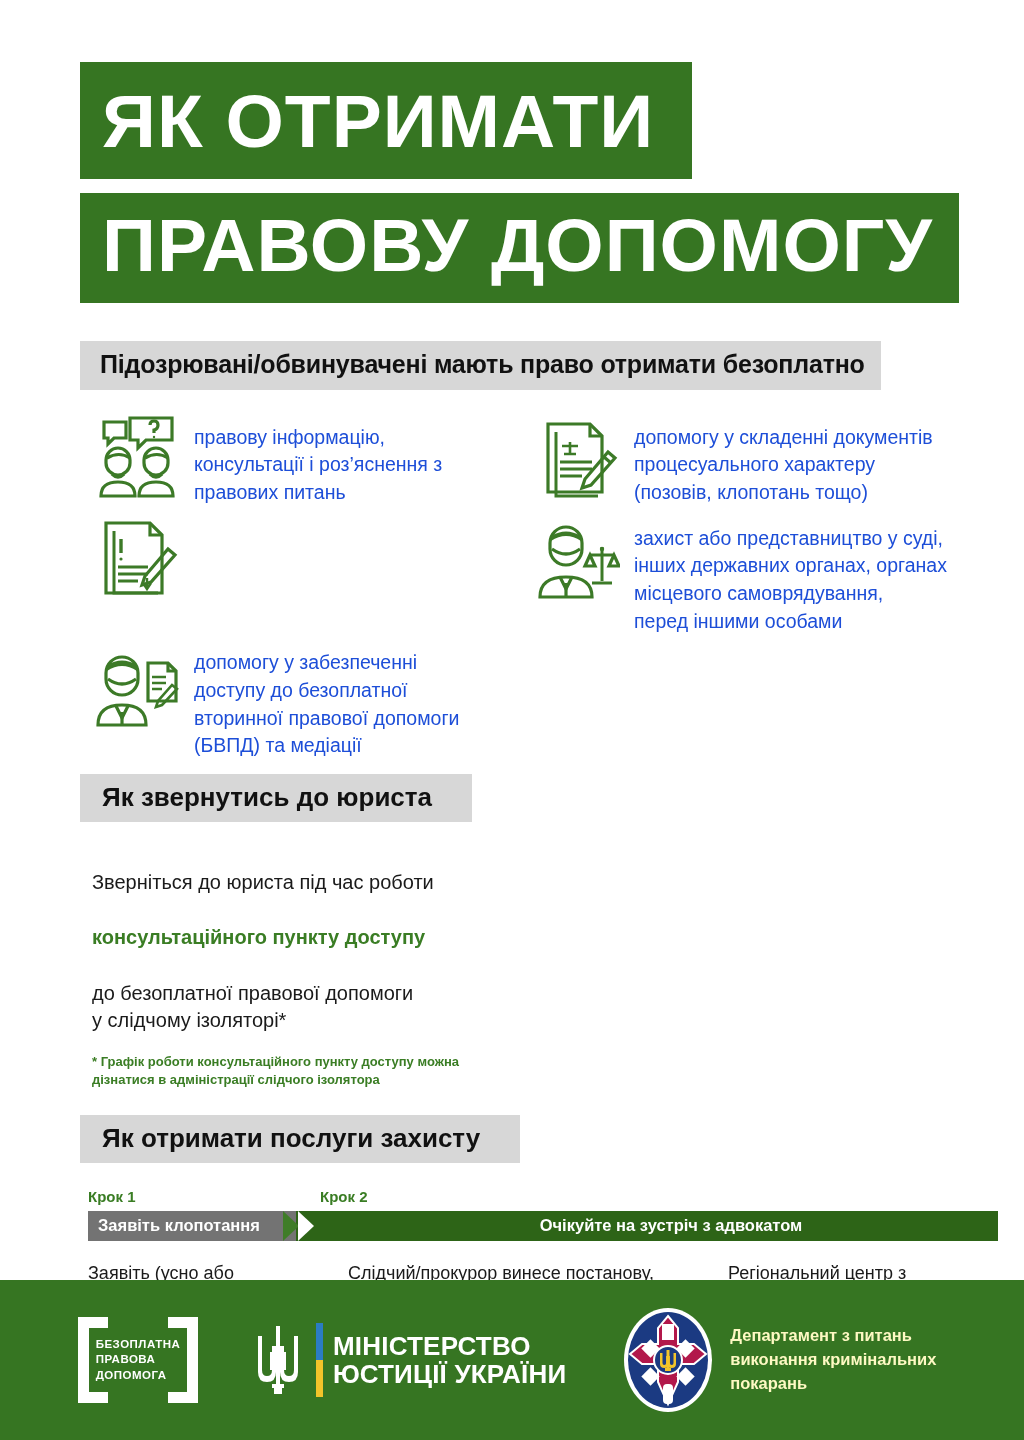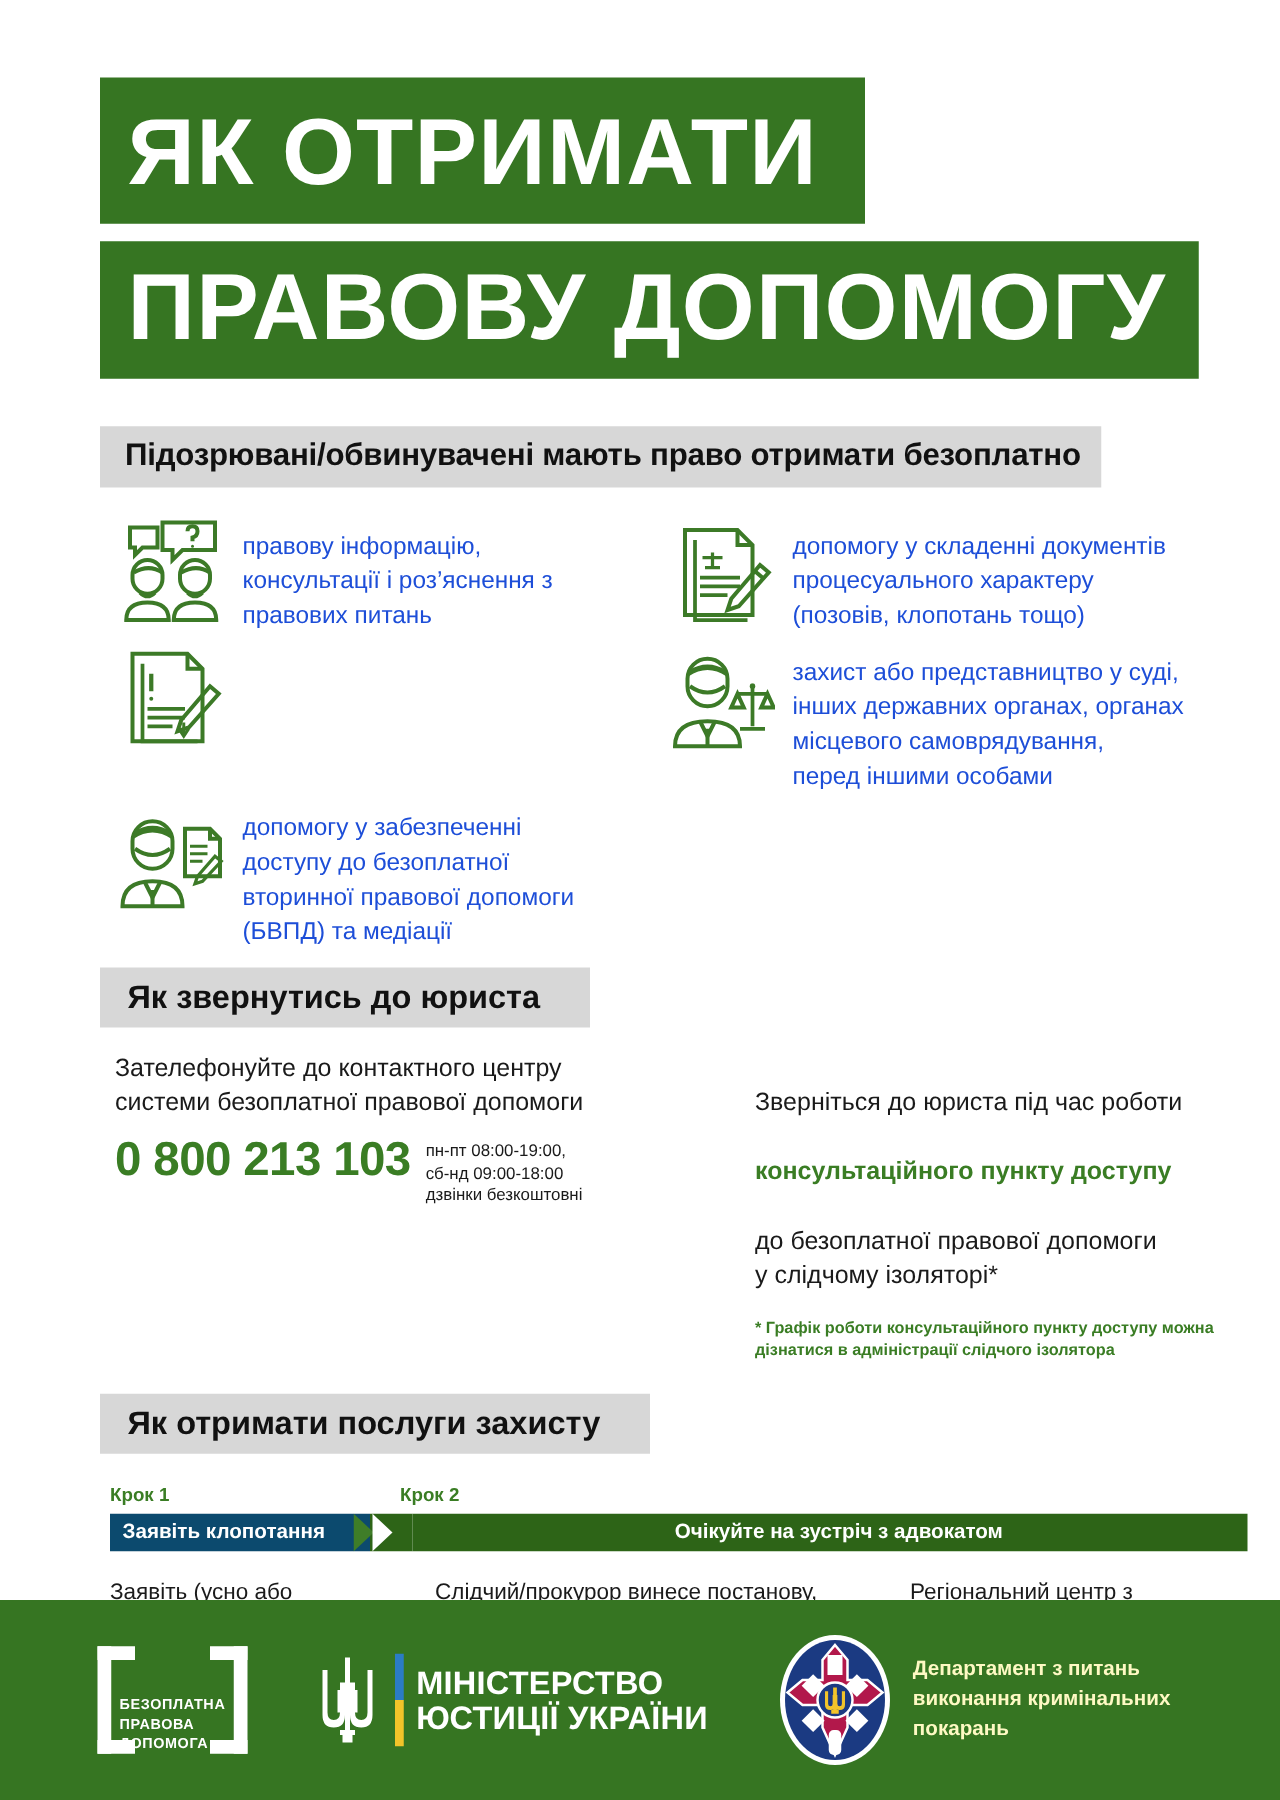--- a/index.html
+++ b/index.html
@@ -167,21 +167,21 @@
   .step-label.s1 { left: 0; margin-top: 39px; }
   .step-label.s2 { left: 232px; }
 
   .bar {
     display: flex;
     height: 30px;
     margin-top: 6px;
     align-items: stretch;
   }
   .bar-seg1 {
-    background: #0c4a6e;
+    background: #737373;
     color: #ffffff;
     font-weight: bold;
     font-size: 16.5px;
     display: flex;
     align-items: center;
     padding-left: 10px;
     width: 208px;
     box-sizing: border-box;
   }
   .bar-chev {
@@ -248,21 +248,21 @@
     background: #367522;
     display: flex;
     align-items: center;
   }
   .bpd-logo {
     margin-left: 78px;
     width: 120px;
     height: 86px;
     position: relative;
     display: flex;
-    align-items: flex-end;
+    align-items: center;
     justify-content: center;
   }
   .bpd-logo .brk {
     position: absolute;
     top: 0;
     width: 30px;
     height: 86px;
     box-sizing: border-box;
   }
   .bpd-logo .brk.l {
@@ -439,30 +439,20 @@
 вторинної правової допомоги
 (БВПД) та медіації</div>
   </div>
 
 </div>
 
 
 <div class="gray-band band-sub" style="margin-top:14px;">Як звернутись до юриста</div>
 
 <div class="contact">
-  <div>
-    <div class="lead">Зателефонуйте до контактного центру
-системи безоплатної правової допомоги</div>
-    <div class="phone-row">
-      <div class="phone-number">0 800 213 103</div>
-      <div class="phone-hours">пн-пт 08:00-19:00,
-сб-нд 09:00-18:00
-дзвінки безкоштовні</div>
-    </div>
-  </div>
   <div>
     <div class="rlead">
       <span>Зверніться до юриста під час роботи</span><br>
       <span class="hl-green">консультаційного пункту доступу</span><br>
       <span>до безоплатної правової допомоги
 у слідчому ізоляторі*</span>
     </div>
     <div class="footnote">* Графік роботи консультаційного пункту доступу можна
 дізнатися в адміністрації слідчого ізолятора</div>
   </div>

